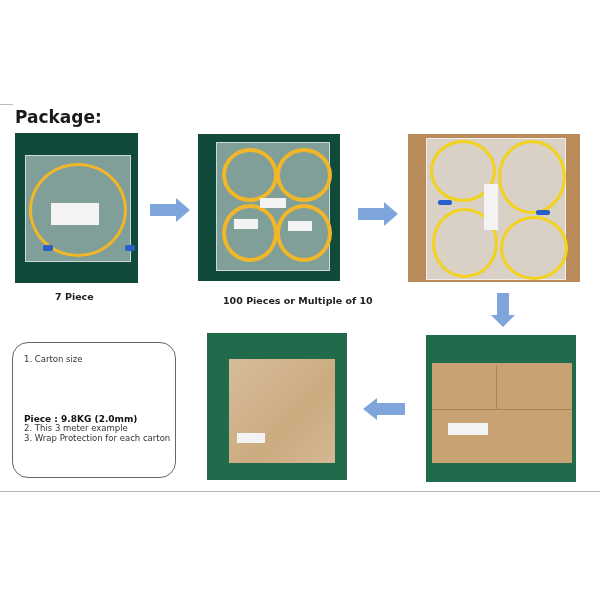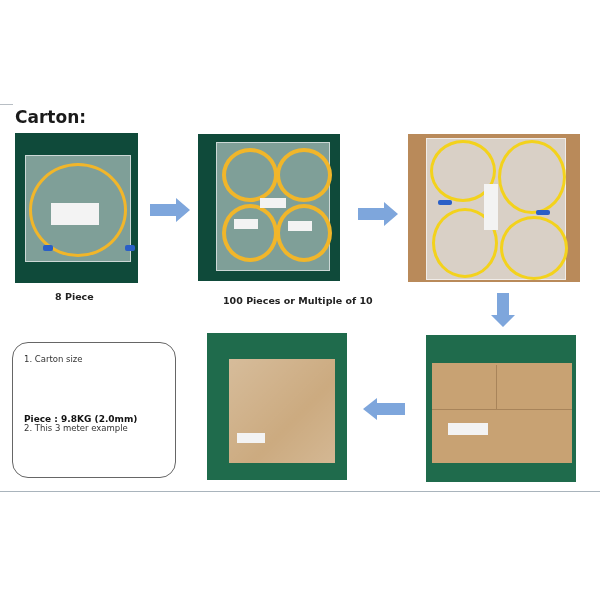--- a/index.html
+++ b/index.html
@@ -27,30 +27,30 @@
     .bag { position: absolute; background: rgba(220,230,230,0.55); border: 1px solid rgba(255,255,255,0.6); }
     .coil { position: absolute; border: 3px solid #f1b62a; border-radius: 50%; }
     .label { position: absolute; background: #f3f3f3; }
     .conn { position: absolute; background: #2a5fc7; border-radius: 2px; }
     .carton { position: absolute; background: #c9a476; }
   </style>
 </head>
 <body>
 
 <div class="topline"></div>
-<div class="title">Carton:</div>
+<div class="title">Package:</div>
 
 <div class="photo green" style="left:15px; top:133px; width:123px; height:150px;">
   <div class="bag" style="left:10px; top:22px; width:104px; height:105px;"></div>
   <div class="coil" style="left:14px; top:30px; width:92px; height:88px;"></div>
   <div class="label" style="left:36px; top:70px; width:48px; height:22px;"></div>
   <div class="conn" style="left:28px; top:112px; width:10px; height:6px;"></div>
   <div class="conn" style="left:110px; top:112px; width:10px; height:6px;"></div>
 </div>
-<div class="caption" style="left:55px; top:291px;">8 Piece</div>
+<div class="caption" style="left:55px; top:291px;">7 Piece</div>
 
 <svg class="arrow-r" style="left:150px; top:198px;" width="40" height="24" viewBox="0 0 40 24">
   <polygon points="0,6 26,6 26,0 40,12 26,24 26,18 0,18" fill="#7ea6dc"></polygon>
 </svg>
 
 <div class="photo green" style="left:198px; top:134px; width:142px; height:147px;">
   <div class="bag" style="left:18px; top:8px; width:112px; height:127px;"></div>
   <div class="coil" style="left:24px; top:14px; width:48px; height:46px; border-width:4px;"></div>
   <div class="coil" style="left:78px; top:14px; width:48px; height:46px; border-width:4px;"></div>
   <div class="coil" style="left:24px; top:70px; width:48px; height:50px; border-width:4px;"></div>
@@ -94,15 +94,16 @@
 <div class="photo" style="left:207px; top:333px; width:140px; height:147px; background:#1f6b4c;">
   <div class="carton" style="left:22px; top:26px; width:106px; height:104px; background:#c9a679;"></div>
   <div style="position:absolute; left:22px; top:26px; width:106px; height:104px; background:linear-gradient(135deg, rgba(255,255,255,0.25), rgba(255,255,255,0.05) 60%, rgba(255,255,255,0.2));"></div>
   <div class="label" style="left:30px; top:100px; width:28px; height:10px;"></div>
 </div>
 
 <div class="info-box">
   <div class="info-line" style="top:11px;">1.   Carton size</div>
   <div class="info-line" style="top:52px;margin-top:28px;">2.   This  3 meter example</div>
   <div class="info-line bold" style="top:71px;">Piece : 9.8KG    (2.0mm)</div>
+  <div class="info-line" style="top:90px;">3.  Wrap Protection for each carton</div>
 </div>
 
 <div class="bottom-rule"></div>
 
 </body></html>

